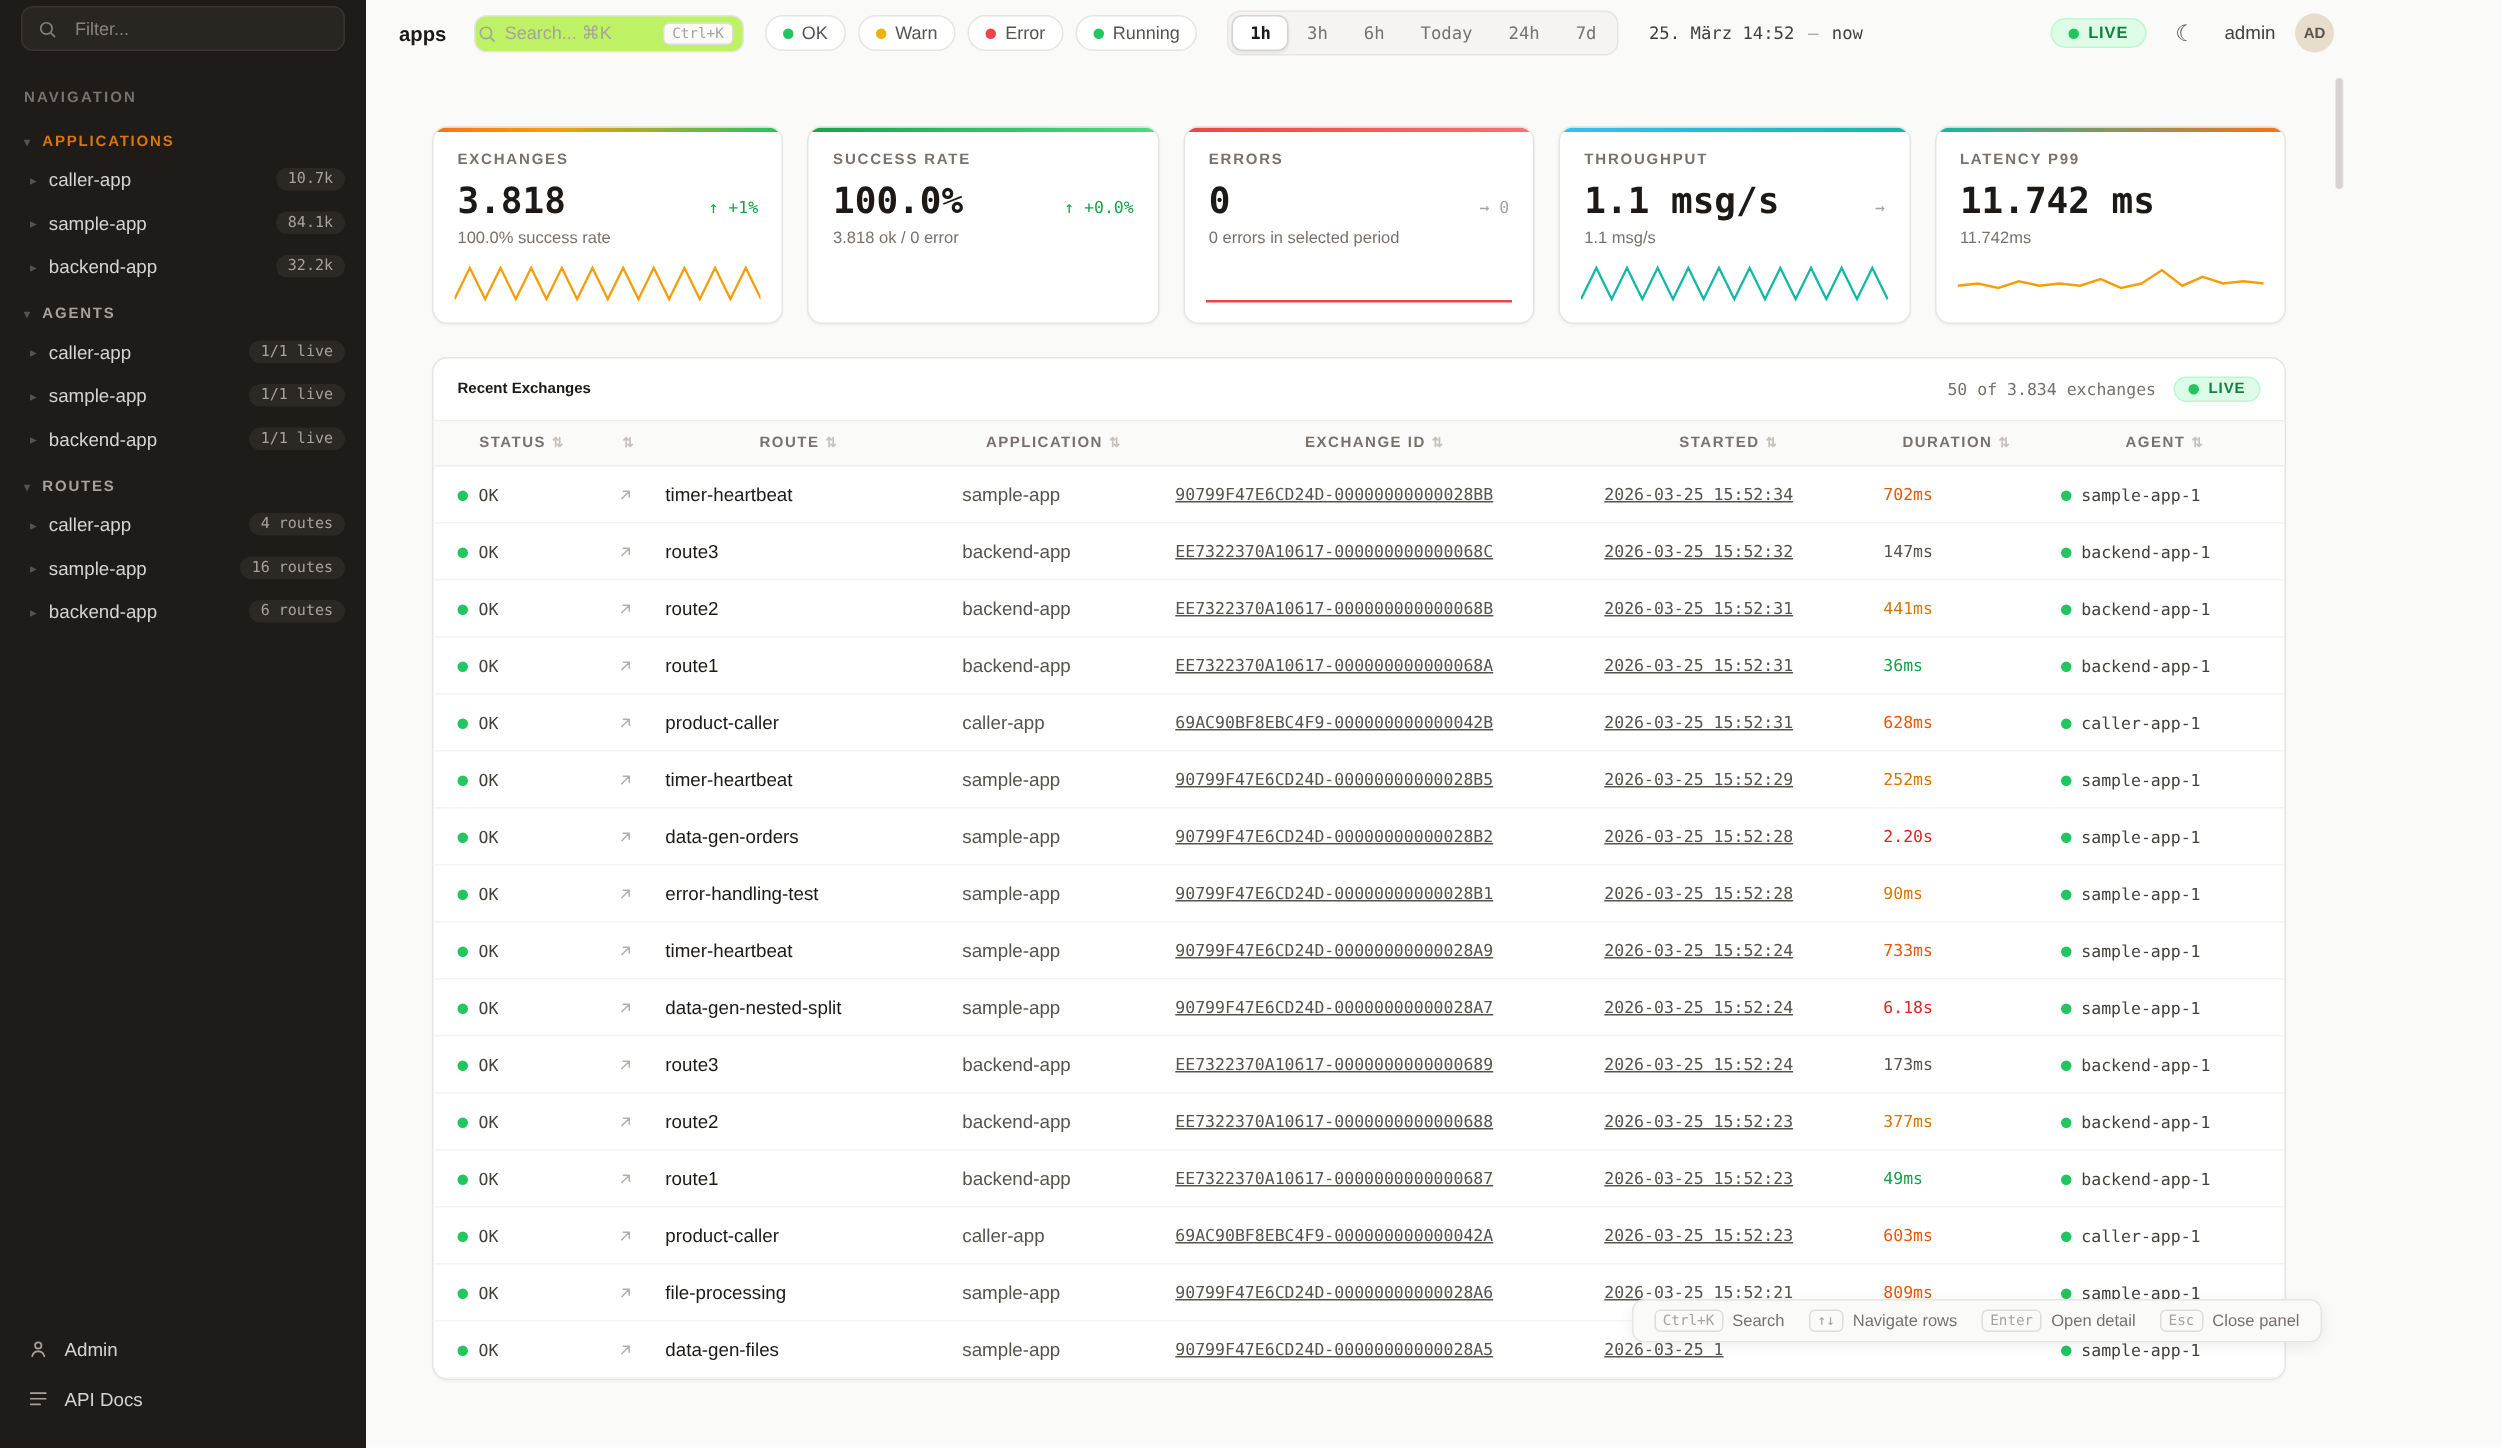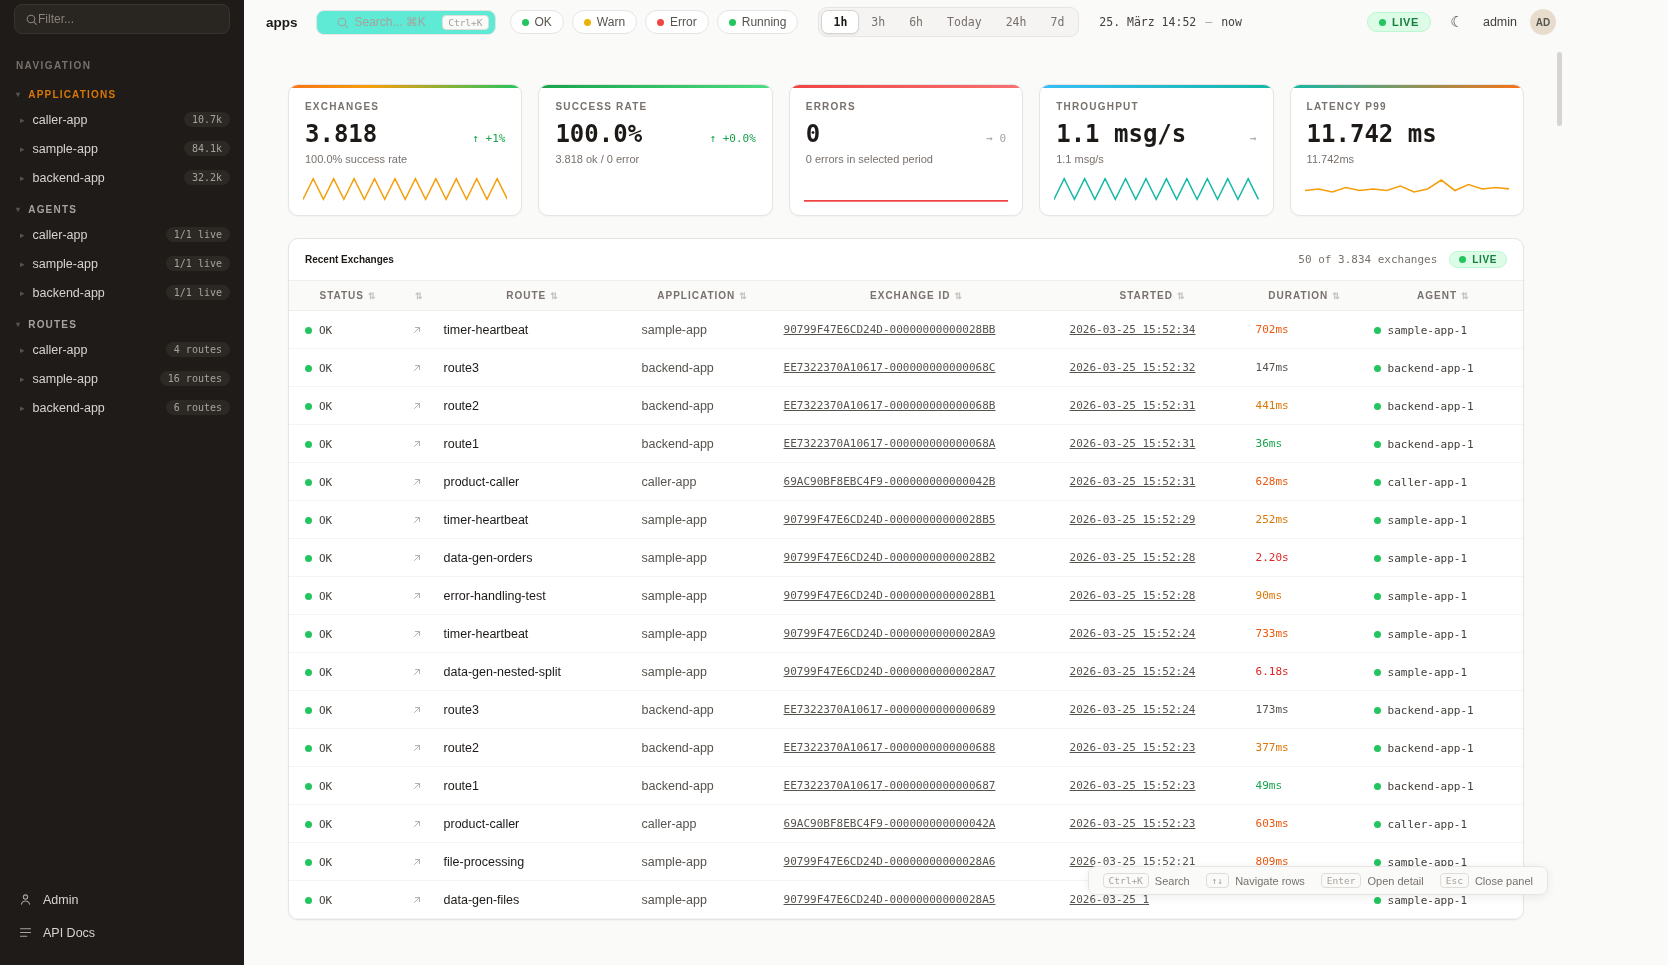--- a/index.html
+++ b/index.html
@@ -5,39 +5,39 @@
 <style>
   * { box-sizing: border-box; margin: 0; padding: 0; }
   html,body { width:1668px; height:965px; overflow:hidden; }
   body { background:#fafaf9; color:#1c1917; font-family:"Liberation Sans", sans-serif; font-size:13px; position:relative; }
 
   
   aside { position:fixed; left:0; top:0; bottom:0; width:244px; background:#1e1b18; color:#d6d3d1; display:flex; flex-direction:column; z-index:5; }
   .logo-row { display:flex; align-items:center; gap:9px; padding:15px 16px 16px; }
   .app-name { color:#f59e0b; font-weight:700; font-size:16px; font-family:"DejaVu Sans Mono", monospace; letter-spacing:.3px; }
   .app-ver { color:#78716c; font-size:11px; font-family:"DejaVu Sans Mono", monospace; }
-  .filter-box { margin:4px 14px 0; display:flex; align-items:center; gap:0; background:#292521; border:1px solid #3a342e; border-radius:8px; padding:7px 10px; }
+  .filter-box { margin:4px 14px 0; display:flex; align-items:center; gap:12px; background:#292521; border:1px solid #3a342e; border-radius:8px; padding:7px 10px; }
   .filter-box input { flex:1; background:transparent; border:0; outline:0; color:#d6d3d1; font-size:12px; }
   .filter-box input::placeholder { color:#8a837b; }
   .nav-label { padding:26px 16px 6px; font-size:10px; letter-spacing:1.4px; color:#78716c; font-weight:700; }
   .sec-head { display:flex; align-items:center; gap:7px; padding:12px 16px 5px; font-size:10px; letter-spacing:1.2px; color:#a8a29e; font-weight:700; cursor:pointer; }
   .sec-head .caret { color:#57534e; font-size:8px; }
   .sec-head.accent { color:#d97706; }
   .side-item { display:flex; align-items:center; gap:8px; padding:7px 14px 7px 20px; cursor:pointer; color:#d6d3d1; font-size:12.5px; }
   .side-item .caret { color:#57534e; font-size:9px; }
   .badge { margin-left:auto; background:#2c2824; color:#a8a29e; font-family:"DejaVu Sans Mono", monospace; font-size:10px; padding:2px 8px; border-radius:9px; white-space:nowrap; }
   .side-footer { margin-top:auto; padding:8px 0 16px; display:flex; flex-direction:column; }
   .foot-item { display:flex; align-items:center; gap:10px; padding:9px 18px; color:#d6d3d1; font-size:12.5px; cursor:pointer; }
   .foot-item svg { flex:0 0 auto; }
 
   
   .main { margin-left:244px; height:100%; position:relative; }
   .topbar { display:flex; align-items:center; gap:10px; height:44px; padding:0 0 0 22px; }
   .apps-label { font-weight:700; font-size:13.5px; margin-right:8px; }
-  .search { width:180px; display:flex; align-items:center; gap:6px; border:1px solid #e7e5e4; background:#5eead4; border-radius:8px; padding:4px 6px 4px 19px; }
+  .search { width:180px; display:flex; align-items:center; gap:6px; border:1px solid #e7e5e4; background:#bef264; border-radius:8px; padding:4px 6px 4px 1px; }
   .search input { flex:1; border:0; outline:0; min-width:0; font-size:12px; color:#57534e; background:transparent; }
   .search input::placeholder { color:#a8a29e; }
   .kbd { border:1px solid #e0ddd9; border-radius:4px; padding:1px 5px; font-size:9.5px; color:#a8a29e; font-family:"DejaVu Sans Mono", monospace; background:#fafaf9; white-space:nowrap; }
   .chips { display:flex; gap:8px; align-items:center; margin-left:4px; }
   .chip { display:flex; align-items:center; gap:6px; border:1px solid #e7e5e4; border-radius:999px; padding:4px 11px; font-size:12px; color:#57534e; background:#fff; cursor:pointer; }
   .dot { width:7px; height:7px; border-radius:50%; flex:0 0 auto; }
   .dot-green { background:#22c55e; }
   .dot-yellow { background:#eab308; }
   .dot-red { background:#ef4444; }
   .ranges { display:flex; align-items:center; border:1px solid #e7e5e4; border-radius:9px; background:#f5f4f2; padding:2px; margin-left:10px; }

